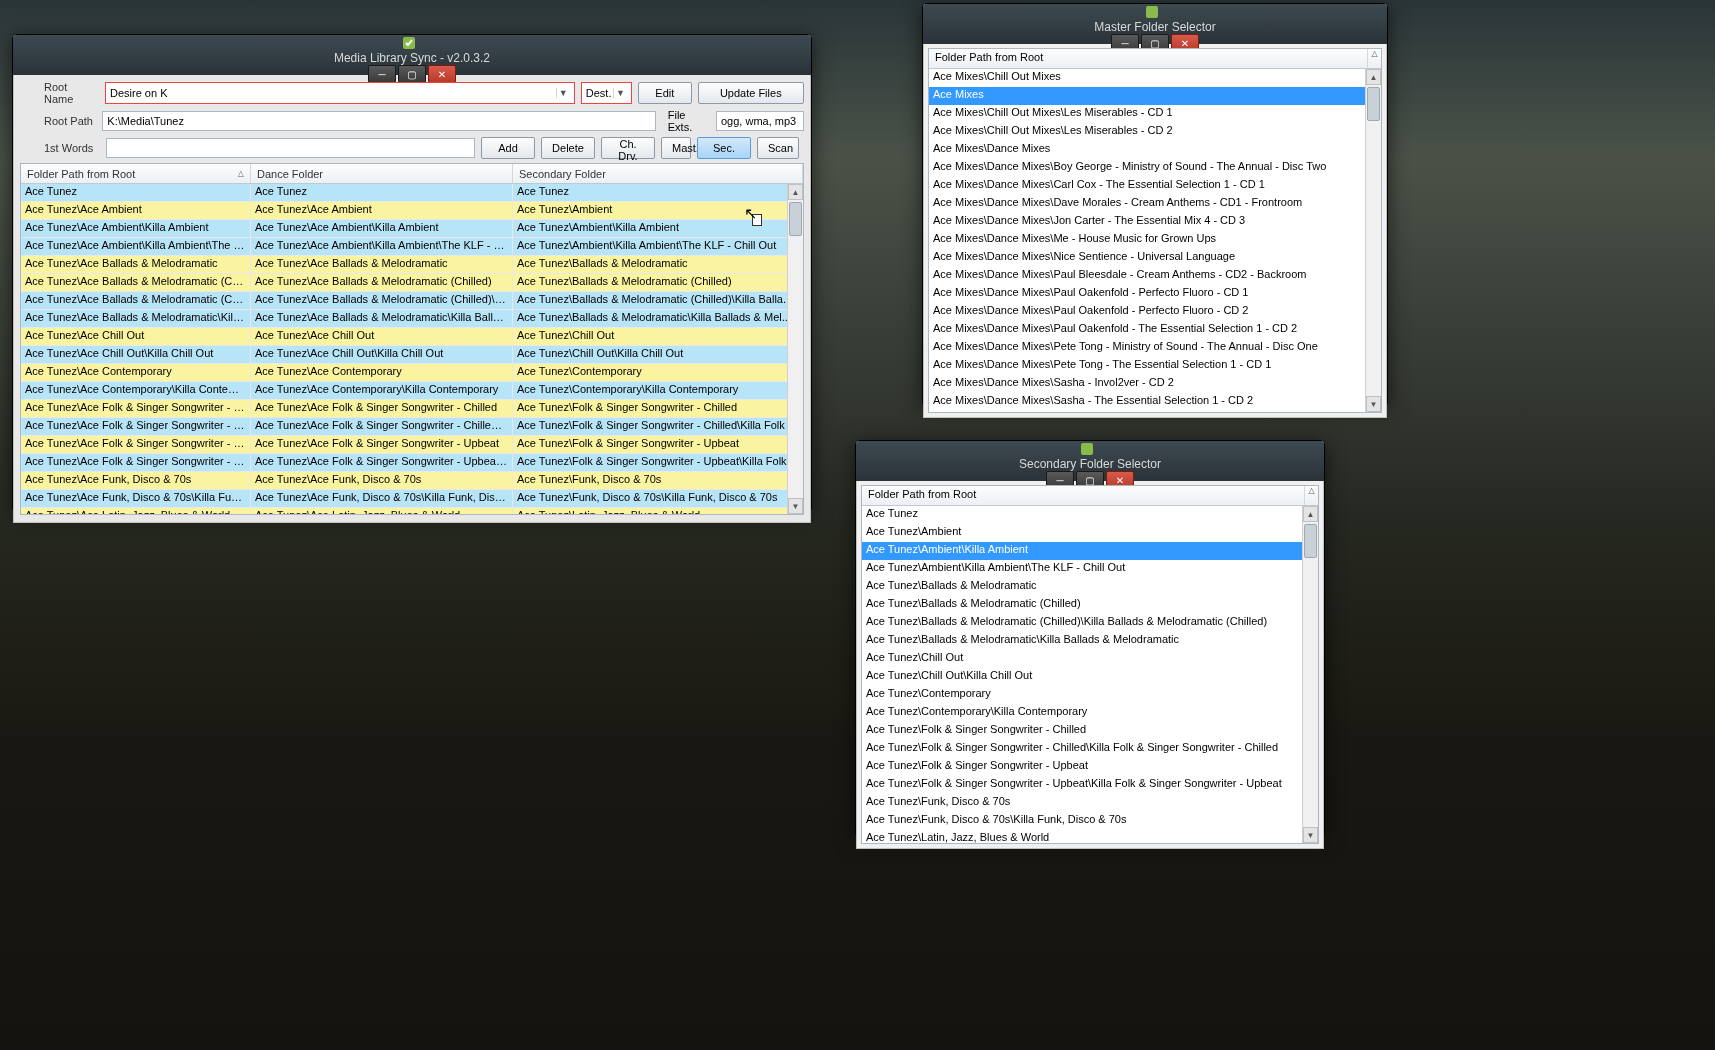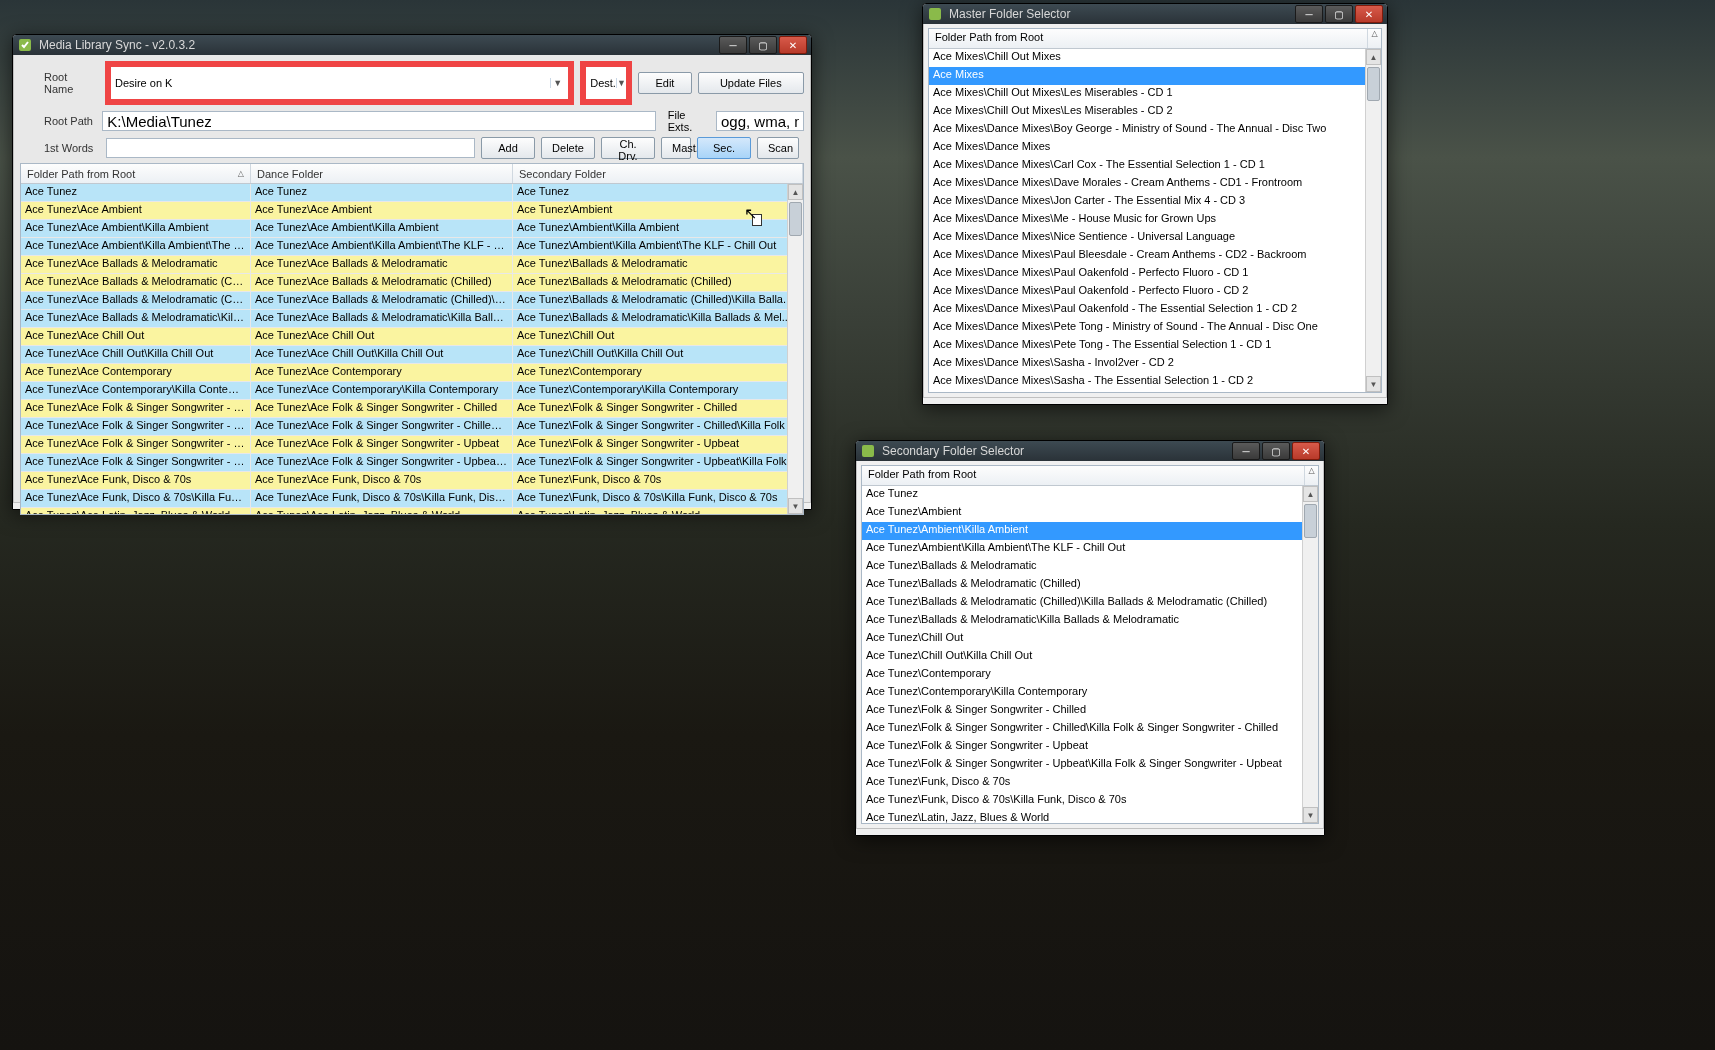--- a/index.html
+++ b/index.html
@@ -17,27 +17,28 @@
 
   .window {
     position: absolute;
     background: #f0f0f0;
     border: 1px solid #000;
     border-radius: 4px 4px 0 0;
     box-shadow: 0 4px 20px rgba(0,0,0,0.6);
   }
 
   .titlebar {
-    height: 20px;
+    height: 40px;
     background: linear-gradient(180deg, #3d4a52 0%, #2a3238 100%);
     display: flex;
     align-items: center;
     padding: 0 4px;
     border-radius: 3px 3px 0 0;
     color: #d8d8d8;
+    flex-direction: column;
   }
   .titlebar .app-icon {
     width: 16px;
     height: 16px;
     margin-right: 6px;
     display: inline-block;
   }
   .titlebar .title { flex: 1; font-size: 12px; }
   .titlebar .win-btns { display: flex; gap: 2px; }
   .titlebar .win-btn {
@@ -67,30 +68,30 @@
     border: 1px solid #c0c0c0;
     border-top: none;
   }
   .form-row { display: flex; align-items: center; margin-bottom: 4px; gap: 6px; margin-left: 24px; }
   .form-label { width: 56px; color: #333; }
   .form-input {
     height: 20px;
     border: 1px solid #aab8c6;
     background: #fff;
     padding: 1px 4px;
-    font-size: 15px;
+    font-size: 11px;
     font-family: inherit;
   }
   .combo {
     height: 22px;
-    border: 6px solid #ef4444;
+    border: 1px solid #ef4444;
     background: #fff;
     display: flex;
     align-items: center;
-    padding: 16px 4px;
+    padding: 9px 4px;
   }
   .combo .arrow {
     width: 14px;
     text-align: center;
     border-left: 1px solid #cad8e6;
     font-size: 9px;
     color: #555;
   }
   .btn {
     height: 22px;
@@ -419,22 +420,22 @@
     <div class="list-wrap">
       <div class="list-header">
         <div class="lh">Folder Path from Root</div>
         <div style="width:14px;border-left:1px solid #d0d8e0;text-align:center;font-size:8px;color:#555">△</div>
       </div>
       <div class="list-body" id="master-list-body">
           <div class="list-row">Ace Mixes\Chill Out Mixes</div>
           <div class="list-row sel">Ace Mixes</div>
           <div class="list-row">Ace Mixes\Chill Out Mixes\Les Miserables - CD 1</div>
           <div class="list-row">Ace Mixes\Chill Out Mixes\Les Miserables - CD 2</div>
+          <div class="list-row">Ace Mixes\Dance Mixes</div>
           <div class="list-row">Ace Mixes\Dance Mixes\Boy George - Ministry of Sound - The Annual - Disc Two</div>
-          <div class="list-row">Ace Mixes\Dance Mixes</div>
           <div class="list-row">Ace Mixes\Dance Mixes\Carl Cox - The Essential Selection 1 - CD 1</div>
           <div class="list-row">Ace Mixes\Dance Mixes\Dave Morales - Cream Anthems - CD1 - Frontroom</div>
           <div class="list-row">Ace Mixes\Dance Mixes\Jon Carter - The Essential Mix 4 - CD 3</div>
           <div class="list-row">Ace Mixes\Dance Mixes\Me - House Music for Grown Ups</div>
           <div class="list-row">Ace Mixes\Dance Mixes\Nice Sentience - Universal Language</div>
           <div class="list-row">Ace Mixes\Dance Mixes\Paul Bleesdale - Cream Anthems - CD2 - Backroom</div>
           <div class="list-row">Ace Mixes\Dance Mixes\Paul Oakenfold - Perfecto Fluoro - CD 1</div>
           <div class="list-row">Ace Mixes\Dance Mixes\Paul Oakenfold - Perfecto Fluoro - CD 2</div>
           <div class="list-row">Ace Mixes\Dance Mixes\Paul Oakenfold - The Essential Selection 1 - CD 2</div>
           <div class="list-row">Ace Mixes\Dance Mixes\Pete Tong - Ministry of Sound - The Annual - Disc One</div>

